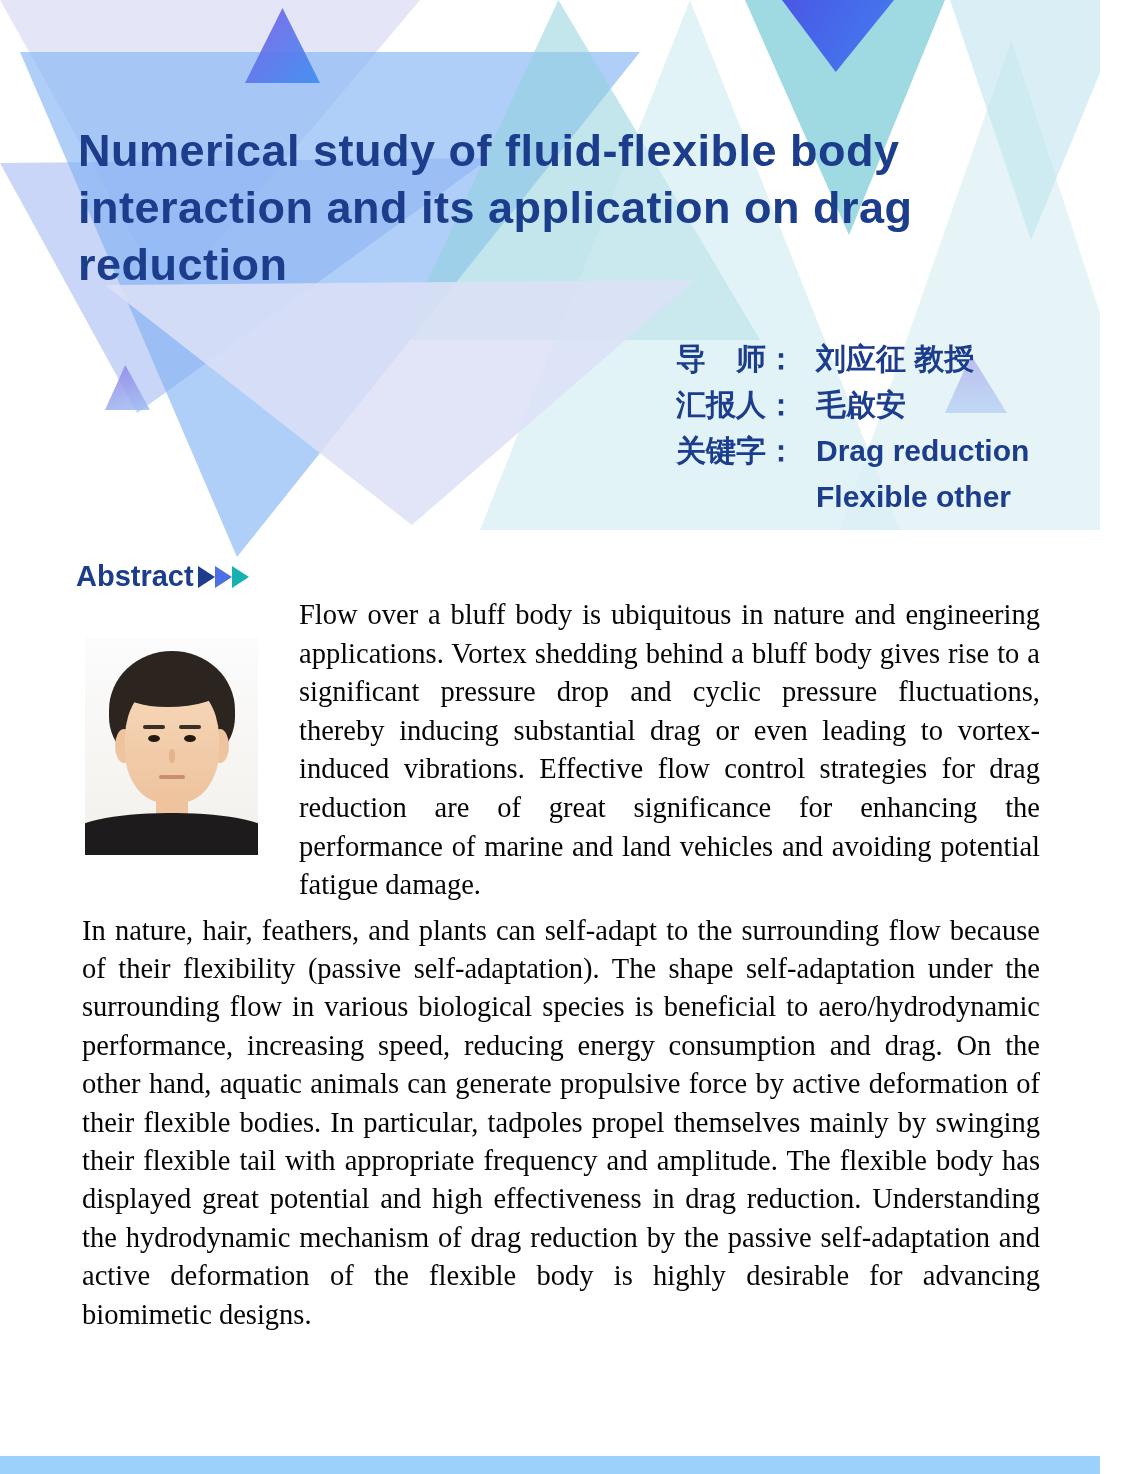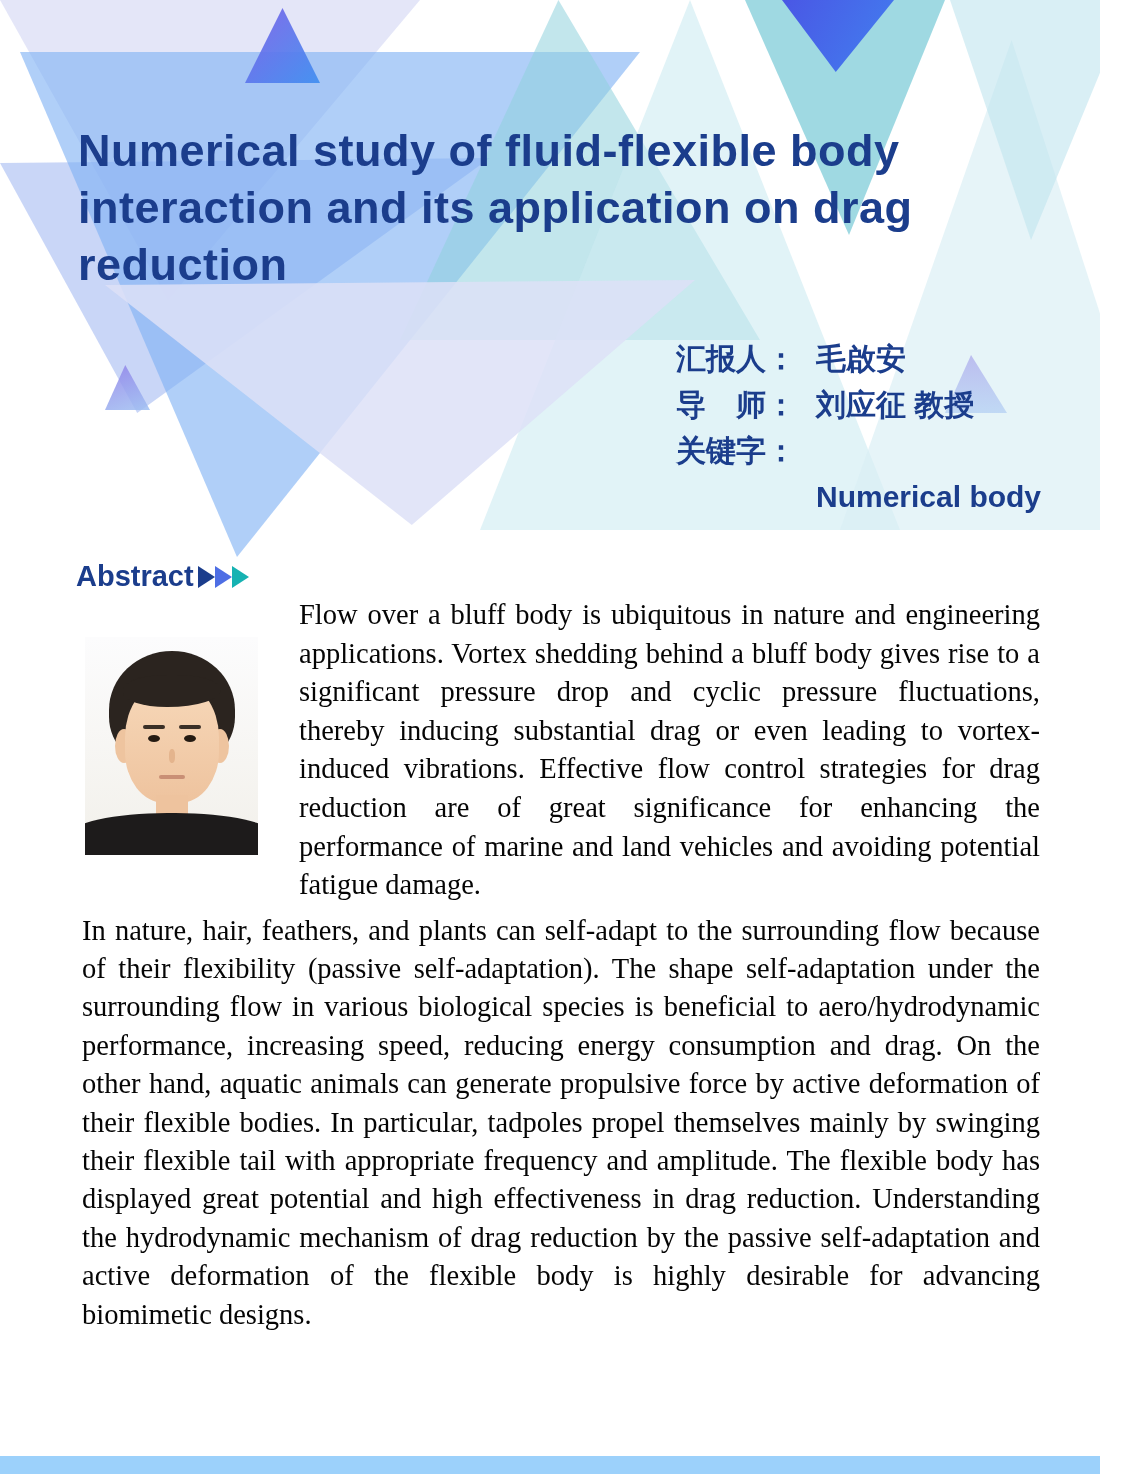--- a/index.html
+++ b/index.html
@@ -108,33 +108,34 @@
     <div class="tri t-lav-mid"></div>
     <div class="tri t-grad-top"></div>
     <div class="tri t-grad-adv"></div>
     <div class="tri t-grad-left"></div>
   </div>
 
   <h1 class="title">Numerical study of fluid-flexible body interaction and its application on drag reduction</h1>
 
   <div class="info">
     <div class="info-row">
+      <span class="info-label">导　师：</span>
+      <span>刘应征 教授</span>
+    </div>
+    <div class="info-row">
       <span class="info-label">汇报人：</span>
       <span>毛啟安</span>
     </div>
     <div class="info-row">
-      <span class="info-label">导　师：</span>
-      <span>刘应征 教授</span>
-    </div>
-    <div class="info-row">
       <span class="info-label">关键字：</span>
+      <span>Drag reduction</span>
     </div>
     <div class="info-row">
       <span class="info-label"></span>
-      <span>Numerical body</span>
+      <span>Flexible other</span>
     </div>
   </div>
 
   <div class="abstract-head">
     <span>Abstract</span>
     <span class="arrow arrow-1"></span>
     <span class="arrow arrow-2"></span>
     <span class="arrow arrow-3"></span>
   </div>
 

